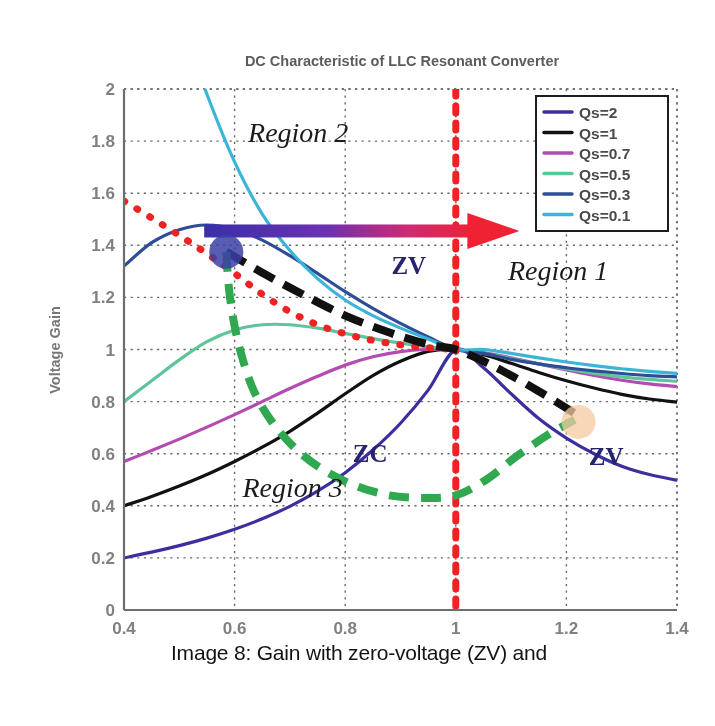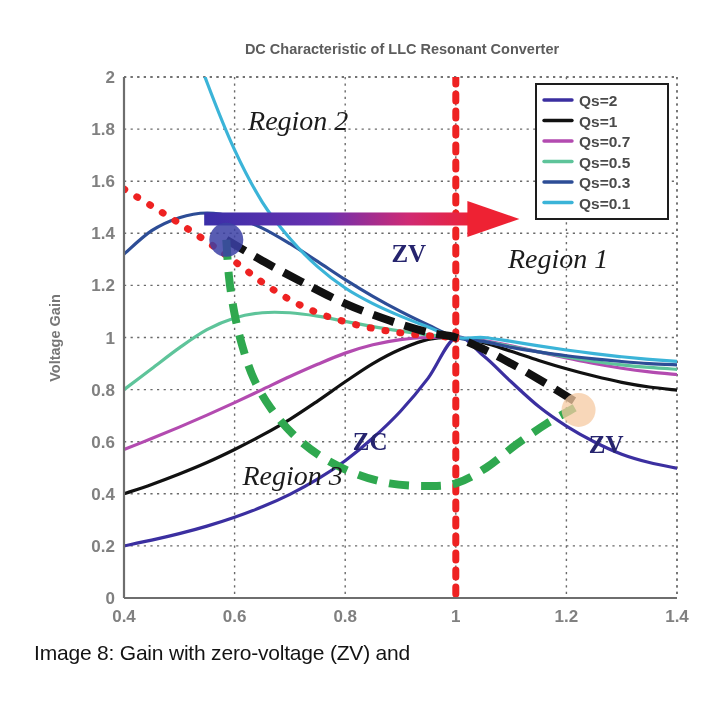--- a/index.html
+++ b/index.html
@@ -1,26 +1,26 @@
 <!DOCTYPE html>
 <html><head>
 <meta charset="utf-8">
 <style>
   html,body{margin:0;padding:0;background:#ffffff;}
   body{width:715px;height:726px;position:relative;
        font-family:"Liberation Sans",sans-serif;overflow:hidden;}
 
-  #figure{position:absolute;left:0;top:0;width:603px;height:630px;}
+  #figure{position:absolute;left:0;top:12px;width:603px;height:630px;}
   #plot-svg{position:absolute;left:0;top:0;}
 
   #caption{position:absolute;left:34px;top:638px;width:650px;
            font-family:"Liberation Sans",sans-serif;
            font-size:21px;line-height:29px;color:#131313;font-weight:400;
            letter-spacing:-0.2px;}
-  #caption span{display:block;}
+  #caption span{display:block;text-align:center;}
 </style>
 </head>
 <body>
 
 <div id="figure">
   <svg id="plot-svg" width="715" height="630" viewBox="0 0 715 630">
     <defs>
       <linearGradient id="arrowGrad" x1="0" y1="0" x2="1" y2="0">
         <stop offset="0%" stop-color="#3a2fa8"></stop>
         <stop offset="45%" stop-color="#6b31b0"></stop>

